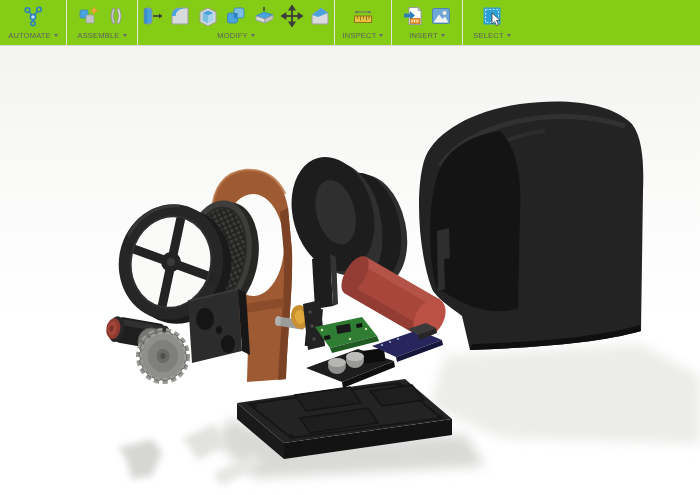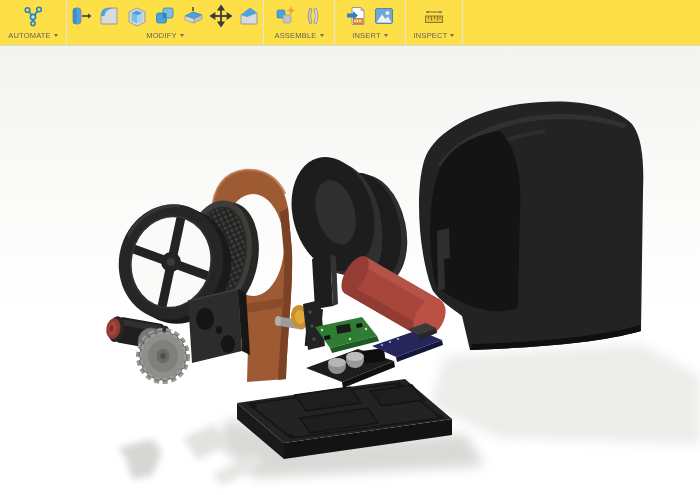--- a/index.html
+++ b/index.html
@@ -1,18 +1,18 @@
 <!DOCTYPE html>
 <html><head>
 <meta charset="utf-8">
 <style>
   html,body{margin:0;padding:0;width:700px;height:495px;overflow:hidden;
     font-family:"Liberation Sans", sans-serif;background:#ffffff;}
   
-  .toolbar{position:absolute;top:0;left:0;width:700px;height:45px;background:#fde047;
+  .toolbar{position:absolute;top:0;left:0;width:700px;height:45px;background:#84cc16;
     border-bottom:1px solid #d9d9d7;display:flex;align-items:stretch;}
   .tb-section{display:flex;flex-direction:column;align-items:center;justify-content:flex-start;
     padding:2px 4px 0 4px;border-right:1px solid #e4e4e2;}
   .tb-section:last-child{border-right:1px solid #e4e4e2;}
   .tb-icons{display:flex;align-items:center;gap:2px;height:28px;}
   .tool{border:none;background:transparent;padding:1px;margin:0;cursor:pointer;line-height:0;border-radius:2px;}
   .tb-label{display:flex;align-items:center;gap:3px;font-size:7.5px;color:#5f5f5f;
     letter-spacing:.2px;margin-top:1px;white-space:nowrap;}
   .caret{width:0;height:0;border-left:2.5px solid transparent;border-right:2.5px solid transparent;
     border-top:3.5px solid #6a6a6a;display:inline-block;}
@@ -41,20 +41,42 @@
           </g>
         </svg>
       </button>
     </div>
     <div class="tb-label">
       <span>AUTOMATE</span>
       <span class="caret"></span>
     </div>
   </div>
 
+  <div class="tb-section" style="width:62px;">
+    <div class="tb-icons">
+      <button class="tool">
+        <svg width="24" height="24" viewBox="0 0 24 24">
+          <rect x="4" y="6" width="8" height="8" rx="1.5" fill="#4aa3dc" stroke="#2f81bd" stroke-width=".7"></rect>
+          <rect x="10" y="11" width="8" height="8" rx="1.5" fill="#c2c3c4" stroke="#9a9b9c" stroke-width=".7"></rect>
+          <path d="M18,2 L19.3,5.2 L22.5,6.5 L19.3,7.8 L18,11 L16.7,7.8 L13.5,6.5 L16.7,5.2 Z" fill="#f0a13a"></path>
+        </svg>
+      </button>
+      <button class="tool">
+        <svg width="24" height="24" viewBox="0 0 24 24">
+          <path d="M9,4 Q5,12 9,20 L11,19 Q8,12 11,5 Z" fill="#c2c3c4" stroke="#8f9091" stroke-width=".8"></path>
+          <path d="M15,4 Q19,12 15,20 L13,19 Q16,12 13,5 Z" fill="#d9dadb" stroke="#8f9091" stroke-width=".8"></path>
+        </svg>
+      </button>
+    </div>
+    <div class="tb-label">
+      <span>ASSEMBLE</span>
+      <span class="caret"></span>
+    </div>
+  </div>
+
   <div class="tb-section" style="width:188px;">
     <div class="tb-icons">
       <button class="tool">
         <svg width="24" height="24" viewBox="0 0 24 24">
           <rect x="4" y="4" width="8" height="16" rx="3" fill="#4aa3dc" stroke="#8f9091" stroke-width="1"></rect>
           <rect x="4" y="4" width="3.5" height="16" rx="1.5" fill="#2f81bd" opacity=".55"></rect>
           <line x1="13" y1="12" x2="20" y2="12" stroke="#3c3c3c" stroke-width="1.6"></line>
           <path d="M19,9.5 L22.5,12 L19,14.5 Z" fill="#3c3c3c"></path>
         </svg>
       </button>
@@ -105,72 +127,20 @@
           <path d="M4,11 L13,4 L20,9 L10,13 Z" fill="#4aa3dc"></path>
         </svg>
       </button>
     </div>
     <div class="tb-label">
       <span>MODIFY</span>
       <span class="caret"></span>
     </div>
   </div>
 
-  <div class="tb-section" style="width:62px;">
-    <div class="tb-icons">
-      <button class="tool">
-        <svg width="24" height="24" viewBox="0 0 24 24">
-          <rect x="4" y="6" width="8" height="8" rx="1.5" fill="#4aa3dc" stroke="#2f81bd" stroke-width=".7"></rect>
-          <rect x="10" y="11" width="8" height="8" rx="1.5" fill="#c2c3c4" stroke="#9a9b9c" stroke-width=".7"></rect>
-          <path d="M18,2 L19.3,5.2 L22.5,6.5 L19.3,7.8 L18,11 L16.7,7.8 L13.5,6.5 L16.7,5.2 Z" fill="#f0a13a"></path>
-        </svg>
-      </button>
-      <button class="tool">
-        <svg width="24" height="24" viewBox="0 0 24 24">
-          <path d="M9,4 Q5,12 9,20 L11,19 Q8,12 11,5 Z" fill="#c2c3c4" stroke="#8f9091" stroke-width=".8"></path>
-          <path d="M15,4 Q19,12 15,20 L13,19 Q16,12 13,5 Z" fill="#d9dadb" stroke="#8f9091" stroke-width=".8"></path>
-        </svg>
-      </button>
-    </div>
-    <div class="tb-label">
-      <span>ASSEMBLE</span>
-      <span class="caret"></span>
-    </div>
-  </div>
-
-
-  <div class="tb-section" style="width:62px;">
-    <div class="tb-icons">
-      <button class="tool">
-        <svg width="24" height="24" viewBox="0 0 24 24">
-          <path d="M8,3.5 L17,3.5 L20,6.5 L20,20.5 L8,20.5 Z" fill="#ffffff" stroke="#9a9b9c" stroke-width="1"></path>
-          <path d="M17,3.5 L17,6.5 L20,6.5 Z" fill="#d9dadb" stroke="#9a9b9c" stroke-width=".8"></path>
-          <path d="M3,9.5 L9,9.5 L9,7 L14,11.5 L9,16 L9,13.5 L3,13.5 Z" fill="#2f81bd"></path>
-          <rect x="9.5" y="14.5" width="9.5" height="5" fill="#f0a13a" stroke="#b5601f" stroke-width=".7"></rect>
-          <g stroke="#ffffff" stroke-width=".9">
-            <line x1="11" y1="16" x2="11" y2="18"></line>
-            <line x1="13.5" y1="16" x2="13.5" y2="18"></line>
-            <line x1="16" y1="16" x2="16" y2="18"></line>
-          </g>
-        </svg>
-      </button>
-      <button class="tool">
-        <svg width="24" height="24" viewBox="0 0 24 24">
-          <rect x="3.5" y="4.5" width="17" height="15" rx="1.5" fill="#6fa8d8"></rect>
-          <rect x="3.5" y="4.5" width="17" height="15" rx="1.5" fill="none" stroke="#4a7fae" stroke-width=".9"></rect>
-          <circle cx="15.5" cy="9" r="2" fill="#f5f0dc"></circle>
-          <path d="M4.5,18.5 L10,10.5 L13.5,15 L16,12.5 L19.5,18.5 Z" fill="#f2f2f0"></path>
-        </svg>
-      </button>
-    </div>
-    <div class="tb-label">
-      <span>INSERT</span>
-      <span class="caret"></span>
-    </div>
-  </div>
 
   <div class="tb-section" style="width:48px;">
     <div class="tb-icons">
       <button class="tool">
         <svg width="24" height="24" viewBox="0 0 24 24">
           <line x1="4" y1="8" x2="20" y2="8" stroke="#6a6a6a" stroke-width="1"></line>
           <path d="M4,8 L6.5,6.8 L6.5,9.2 Z" fill="#6a6a6a"></path>
           <path d="M20,8 L17.5,6.8 L17.5,9.2 Z" fill="#6a6a6a"></path>
           <rect x="3.5" y="12" width="17" height="6.5" fill="#e9c23f" stroke="#8a6d1a" stroke-width=".9"></rect>
           <g stroke="#8a6d1a" stroke-width=".9">
@@ -182,20 +152,65 @@
           </g>
         </svg>
       </button>
     </div>
     <div class="tb-label">
       <span>INSPECT</span>
       <span class="caret"></span>
     </div>
   </div>
 
+  <div class="tb-section" style="width:62px;">
+    <div class="tb-icons">
+      <button class="tool">
+        <svg width="24" height="24" viewBox="0 0 24 24">
+          <path d="M8,3.5 L17,3.5 L20,6.5 L20,20.5 L8,20.5 Z" fill="#ffffff" stroke="#9a9b9c" stroke-width="1"></path>
+          <path d="M17,3.5 L17,6.5 L20,6.5 Z" fill="#d9dadb" stroke="#9a9b9c" stroke-width=".8"></path>
+          <path d="M3,9.5 L9,9.5 L9,7 L14,11.5 L9,16 L9,13.5 L3,13.5 Z" fill="#2f81bd"></path>
+          <rect x="9.5" y="14.5" width="9.5" height="5" fill="#f0a13a" stroke="#b5601f" stroke-width=".7"></rect>
+          <g stroke="#ffffff" stroke-width=".9">
+            <line x1="11" y1="16" x2="11" y2="18"></line>
+            <line x1="13.5" y1="16" x2="13.5" y2="18"></line>
+            <line x1="16" y1="16" x2="16" y2="18"></line>
+          </g>
+        </svg>
+      </button>
+      <button class="tool">
+        <svg width="24" height="24" viewBox="0 0 24 24">
+          <rect x="3.5" y="4.5" width="17" height="15" rx="1.5" fill="#6fa8d8"></rect>
+          <rect x="3.5" y="4.5" width="17" height="15" rx="1.5" fill="none" stroke="#4a7fae" stroke-width=".9"></rect>
+          <circle cx="15.5" cy="9" r="2" fill="#f5f0dc"></circle>
+          <path d="M4.5,18.5 L10,10.5 L13.5,15 L16,12.5 L19.5,18.5 Z" fill="#f2f2f0"></path>
+        </svg>
+      </button>
+    </div>
+    <div class="tb-label">
+      <span>INSERT</span>
+      <span class="caret"></span>
+    </div>
+  </div>
+
+  <div class="tb-section" style="width:50px;border-right:none;">
+    <div class="tb-icons">
+      <button class="tool">
+        <svg width="24" height="24" viewBox="0 0 24 24">
+          <rect x="3.5" y="3.5" width="17" height="17" fill="#2f9fd8"></rect>
+          <rect x="5.5" y="5.5" width="13" height="13" fill="none" stroke="#bfe4f5" stroke-width="1" stroke-dasharray="2 1.6"></rect>
+          <path d="M12,9 L20,16.2 L16.6,16.6 L18.6,20.6 L16.6,21.6 L14.6,17.6 L12,20 Z" fill="#ffffff" stroke="#3c3c3c" stroke-width=".8"></path>
+        </svg>
+      </button>
+    </div>
+    <div class="tb-label">
+      <span>SELECT</span>
+      <span class="caret"></span>
+    </div>
+  </div>
 
   <div style="flex:1;"></div>
 </div>
 
 <div class="canvas">
 <svg width="700" height="449" viewBox="0 0 700 449">
   <defs>
     <filter id="soft" x="-40%" y="-40%" width="180%" height="180%">
           <feGaussianBlur stdDeviation="6"></feGaussianBlur>
         </filter>

